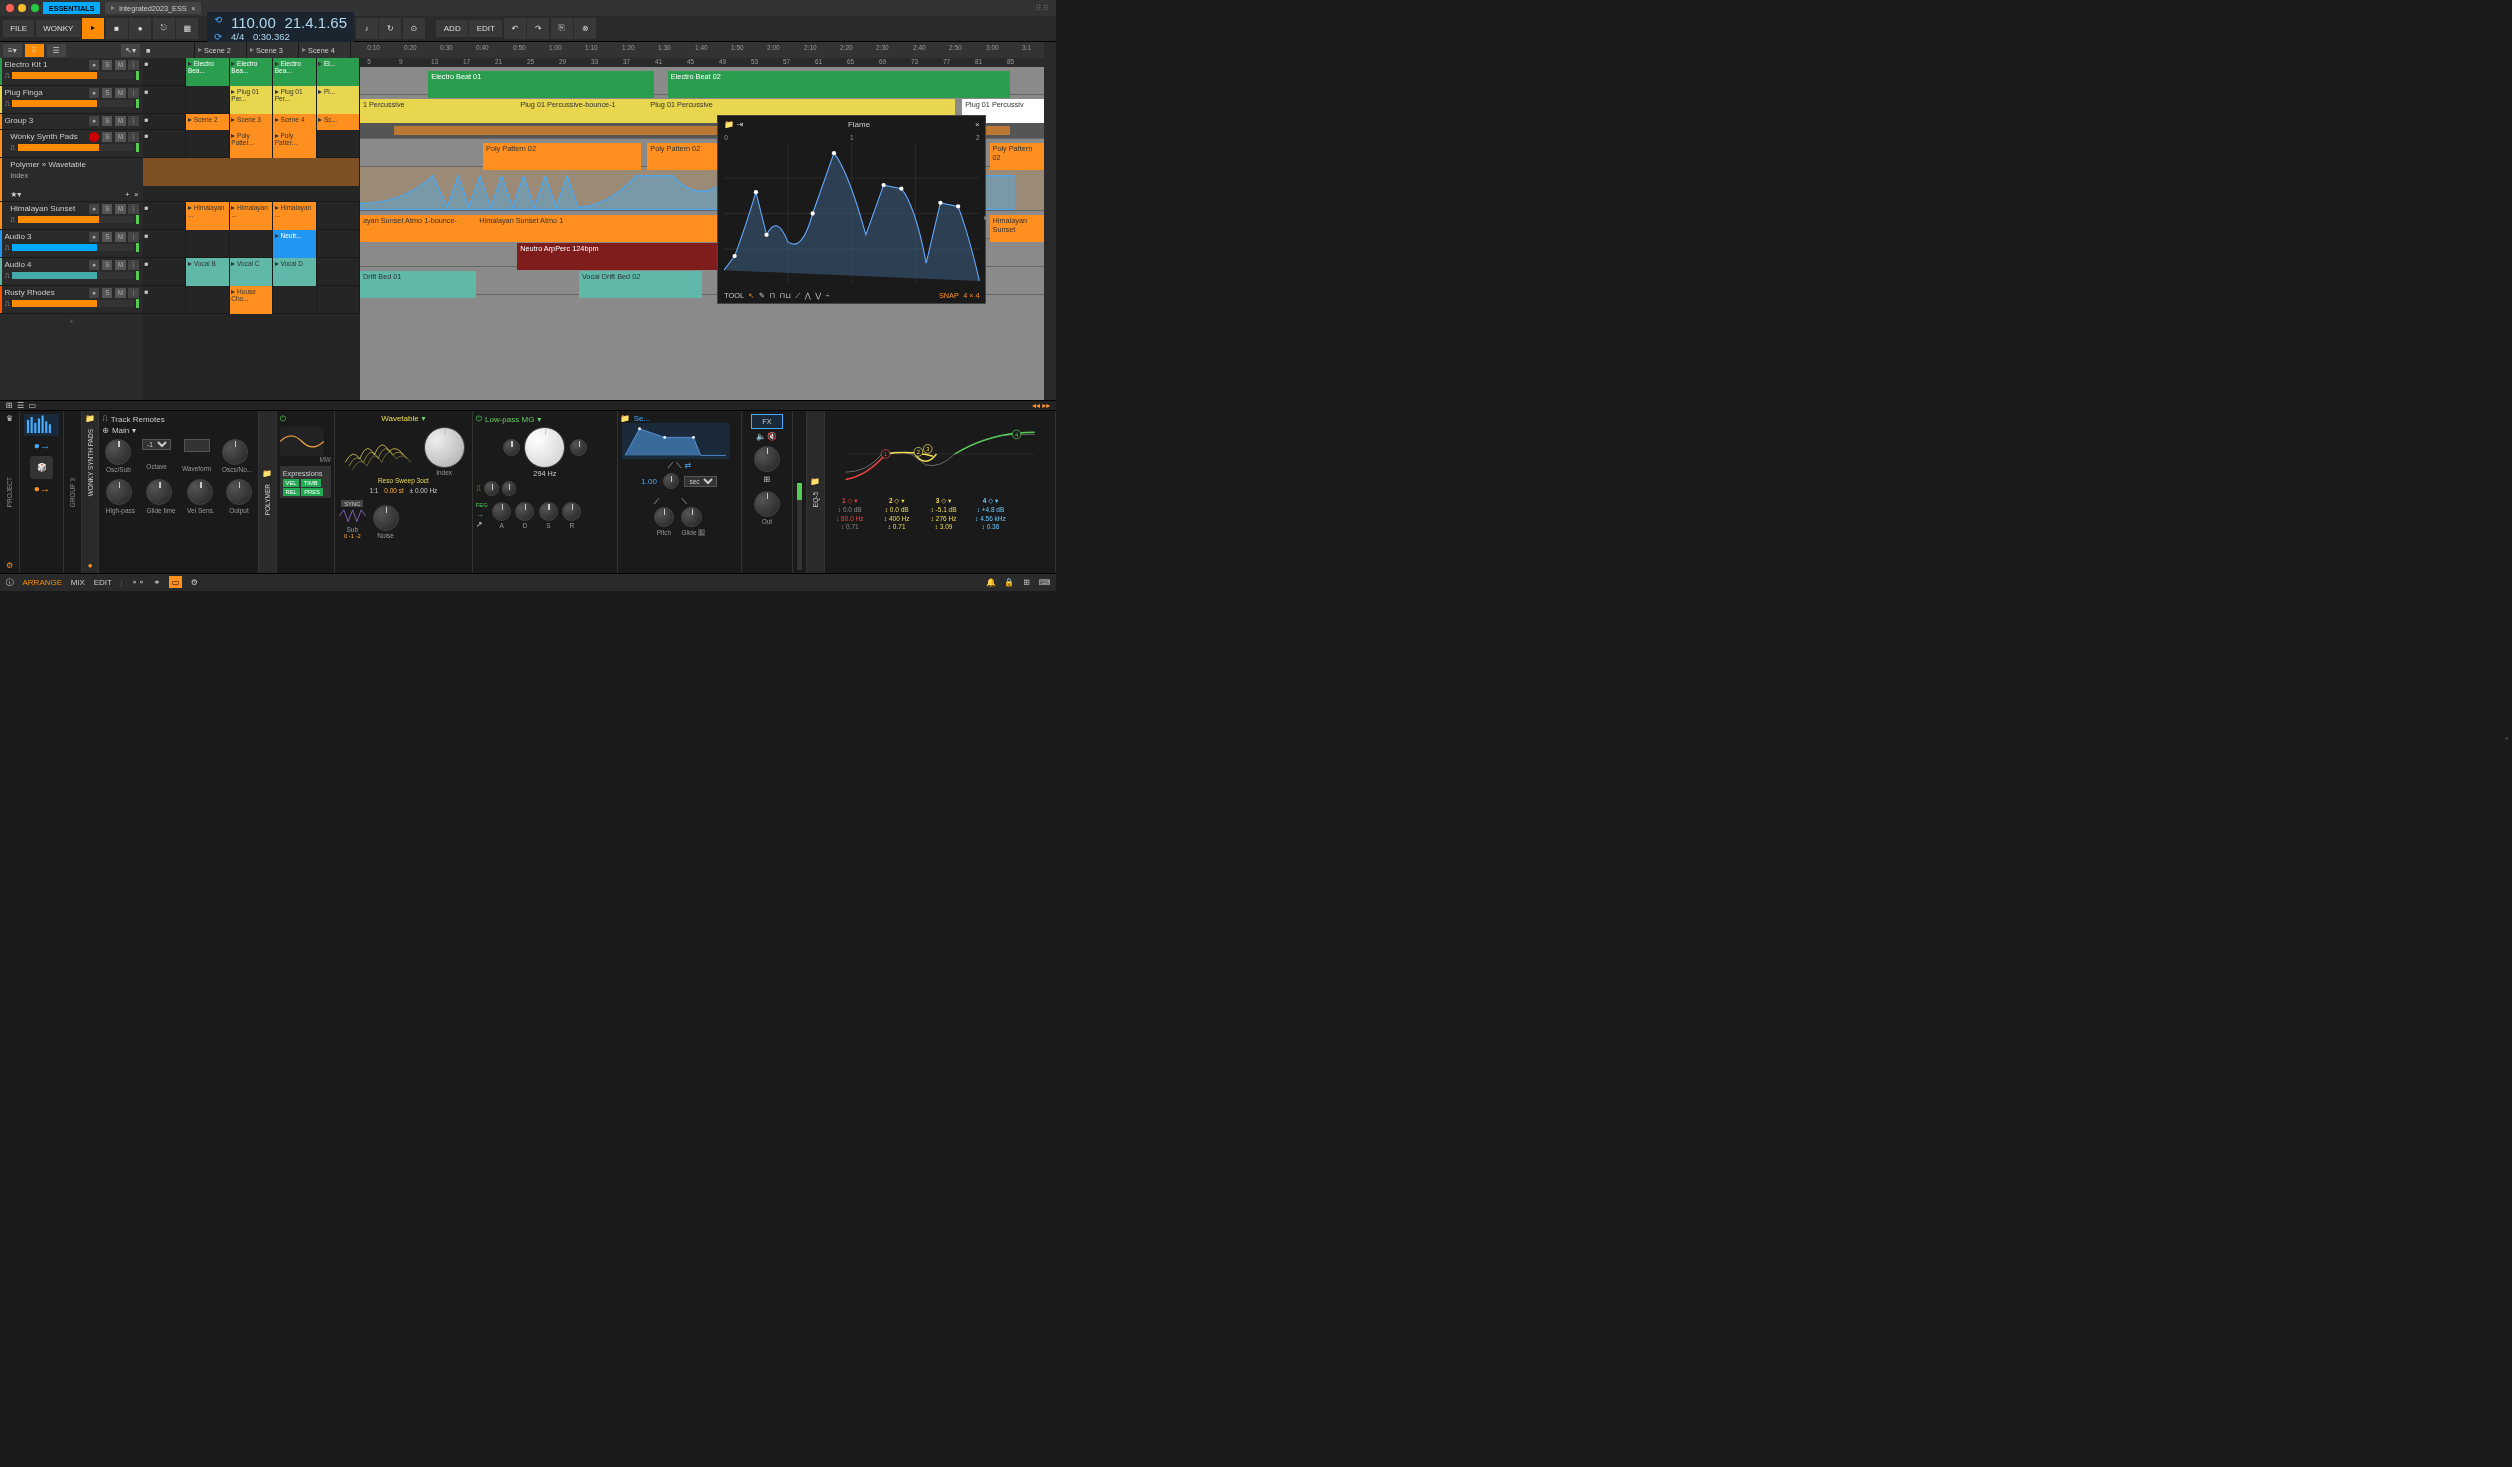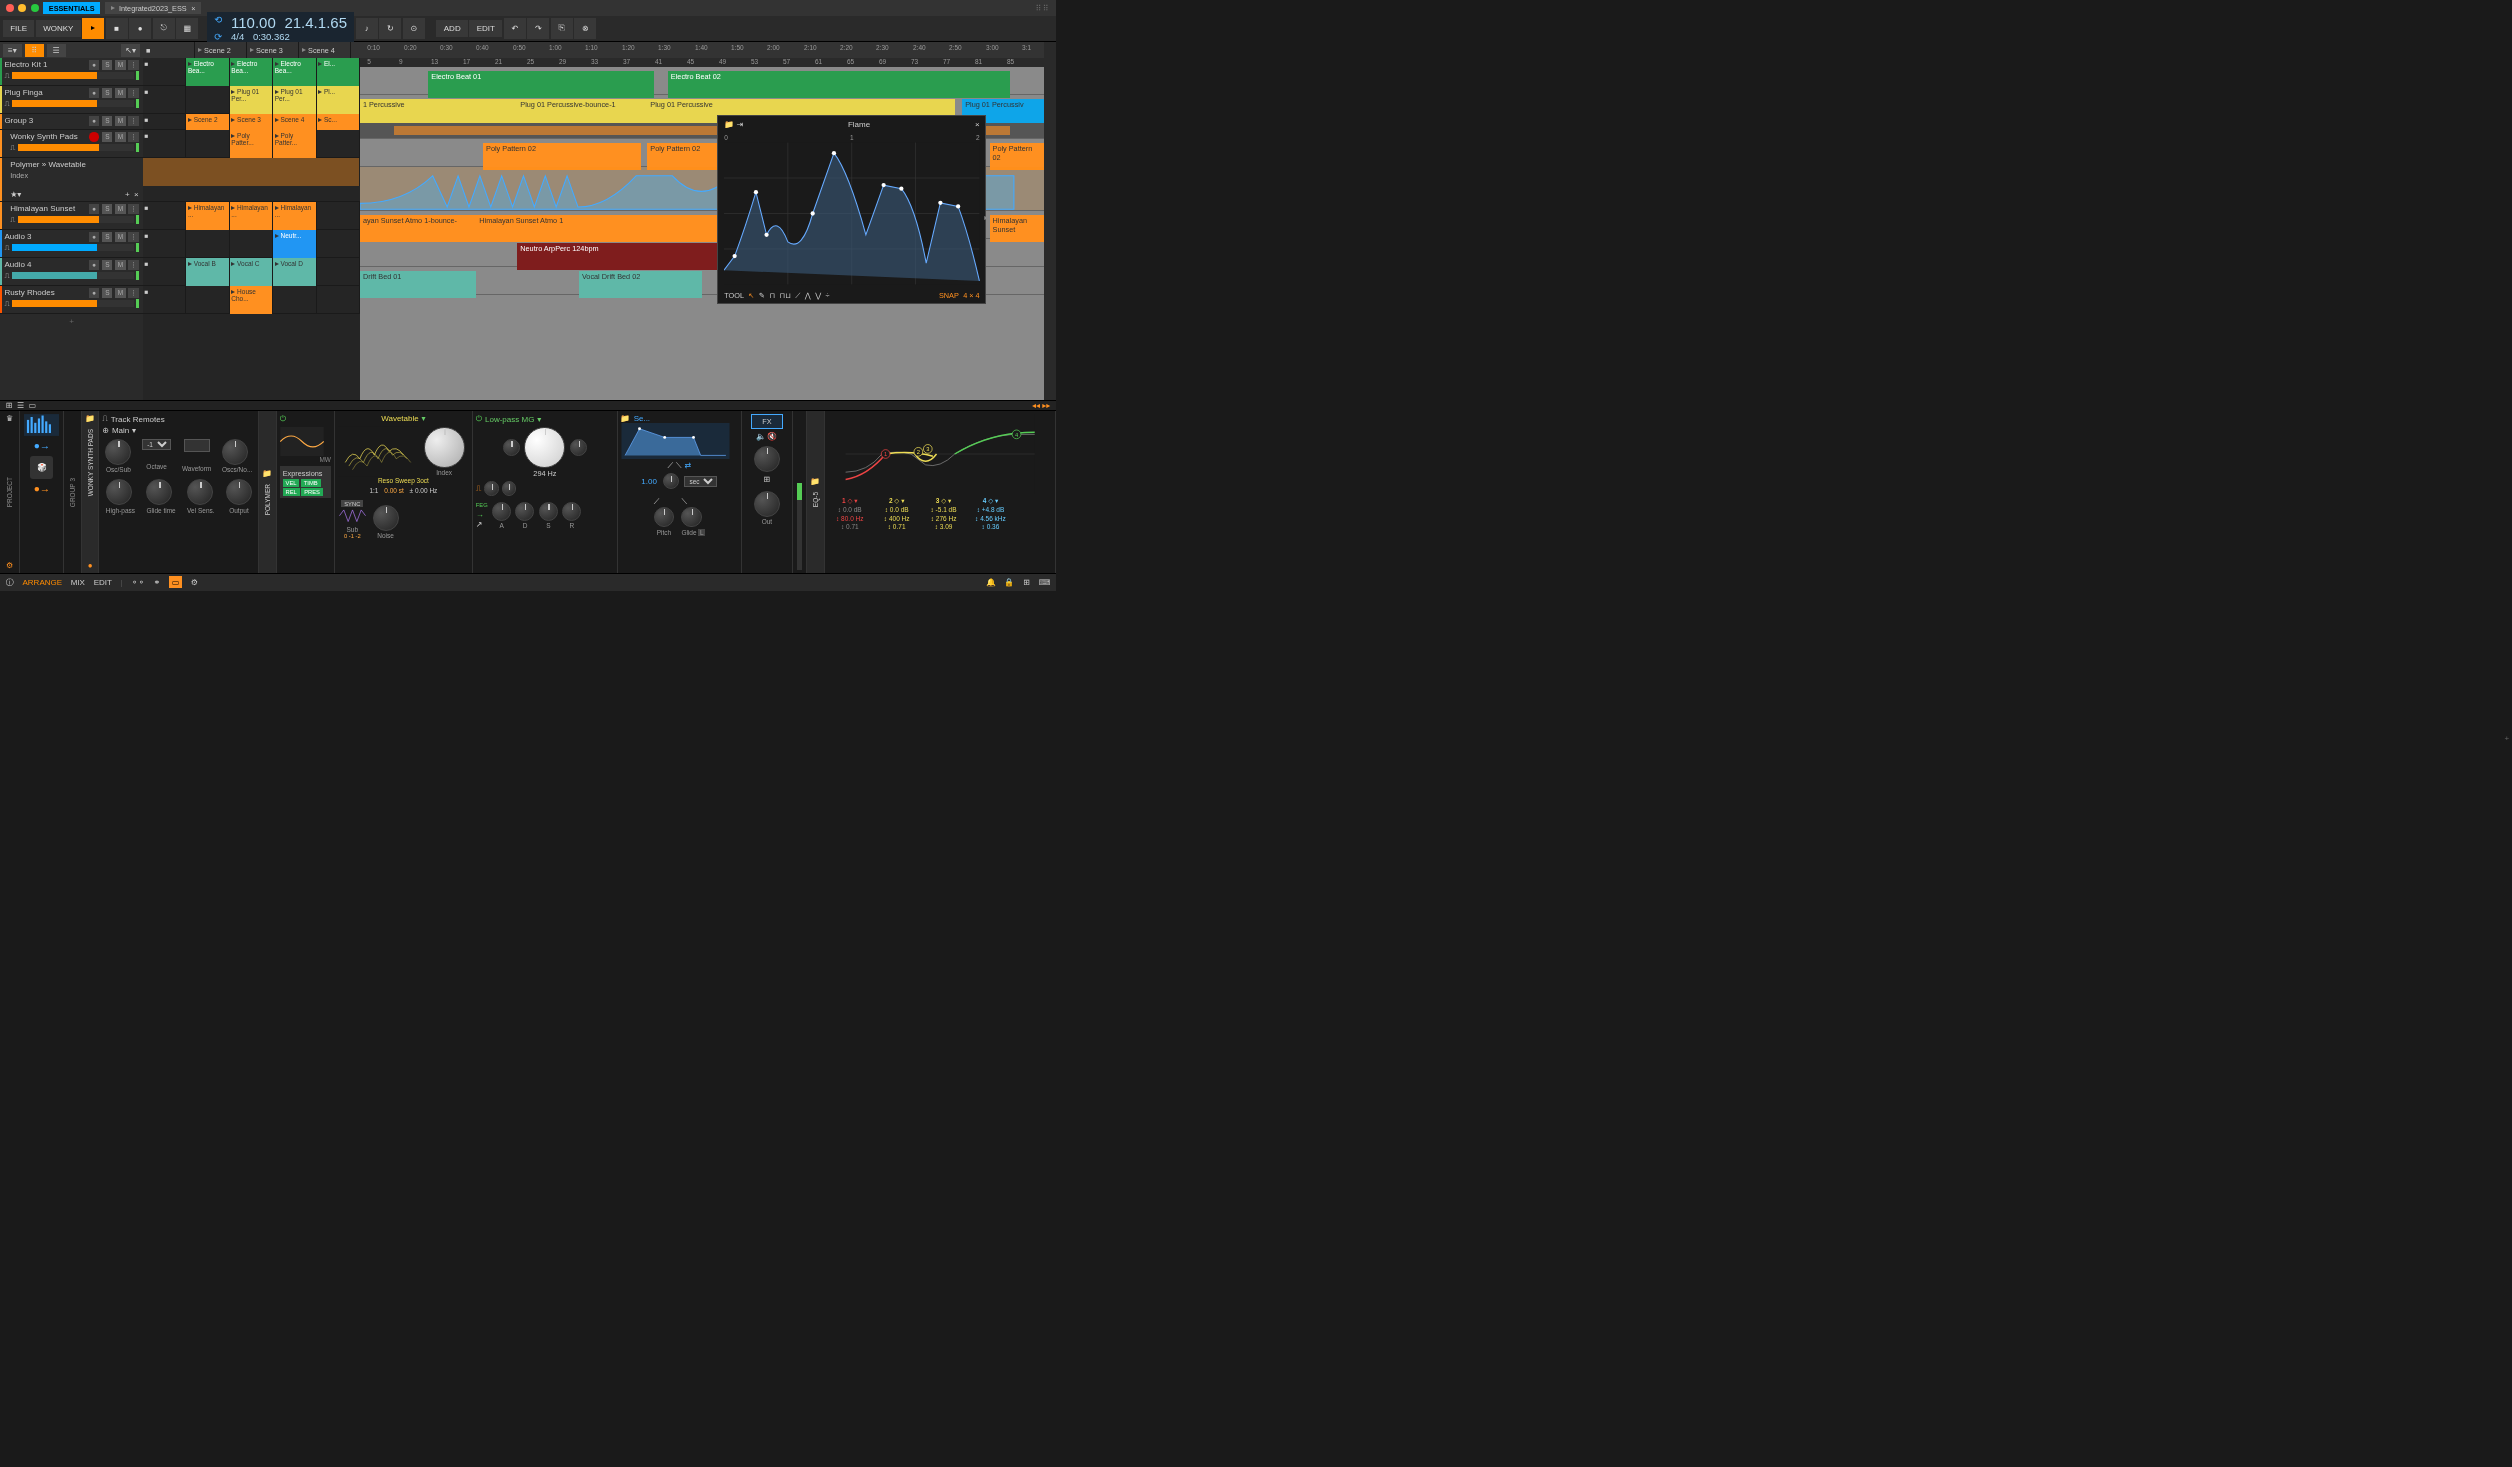--- a/index.html
+++ b/index.html
@@ -384,21 +384,21 @@
       </div>
     <div id="arr-tracks" style="position:relative">
         <div class="arr-track" style="height: 28px;">
           <div class="arr-clip clip-green" style="left:10%;width:33%;background:#2a9d4f">Electro Beat 01</div>
           <div class="arr-clip clip-green" style="left:45%;width:50%;background:#2a9d4f">Electro Beat 02</div>
         </div>
         <div class="arr-track" style="height: 28px;">
           <div class="arr-clip clip-yellow" style="left:0%;width:23%;background:#e8d64f">1 Percussive</div>
           <div class="arr-clip clip-yellow" style="left:23%;width:19%;background:#e8d64f">Plug 01 Percussive-bounce-1</div>
           <div class="arr-clip clip-yellow" style="left:42%;width:45%;background:#e8d64f">Plug 01 Percussive</div>
-          <div class="arr-clip clip-yellow" style="left:88%;width:12%;background:#0ea5e9">Plug 01 Percussiv</div>
+          <div class="arr-clip clip-yellow" style="left:88%;width:12%;background:#ffffff">Plug 01 Percussiv</div>
         </div>
         <div class="arr-track short" style="height: 16px; background: rgb(85, 85, 85);">
           <div style="position:absolute;left:5%;right:5%;top:2.9px;bottom:2.9px;background:#ff9020;opacity:0.6"></div>
         </div>
         <div class="arr-track" style="height: 28px;">
           <div class="arr-clip clip-orange" style="left:18%;width:23%;background:#ff9020">Poly Pattern 02</div>
           <div class="arr-clip clip-orange" style="left:42%;width:48%;background:#ff9020">Poly Pattern 02</div>
           <div class="arr-clip clip-orange" style="left:92%;width:8%;background:#ff9020">Poly Pattern 02</div>
         </div>
         <div class="arr-track" style="height: 44px; background: rgba(255, 140, 0, 0.15);">

